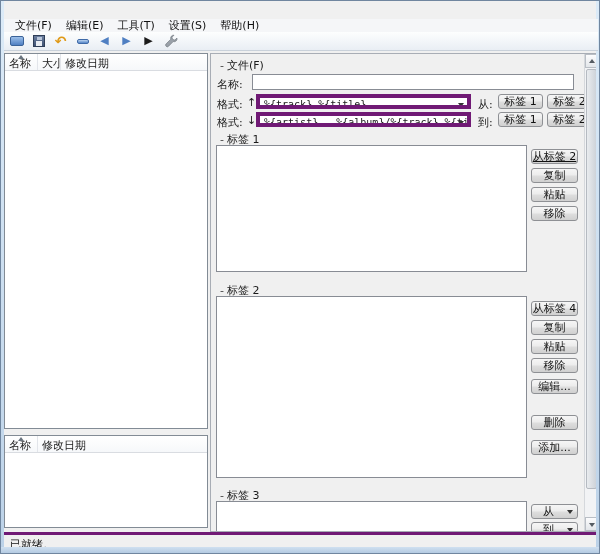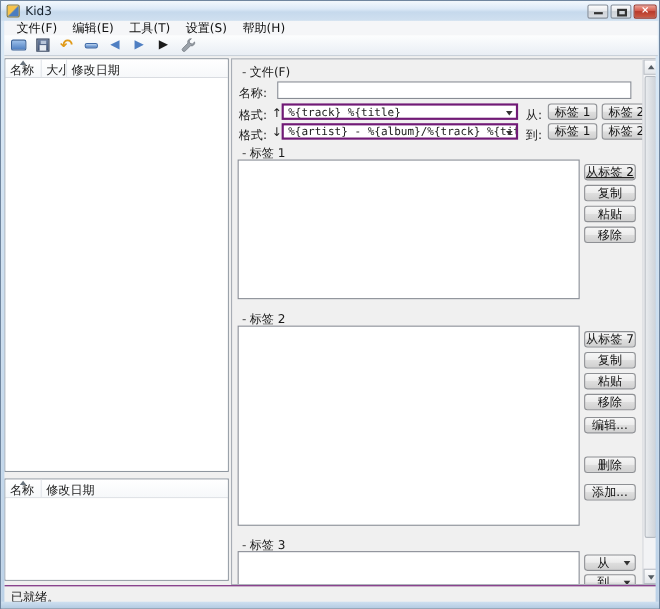--- a/index.html
+++ b/index.html
@@ -66,21 +66,21 @@
   .fl-body { position:absolute; left:0; right:0; top:17px; bottom:0; background:#fff; }
 
   
   .right-panel { position:absolute; left:209px; top:52px; width:388px; height:479px;
                  background:#f0f0f0; border:1px solid #a8adb5; overflow:hidden; }
   .sec-hdr { position:absolute; font-size:11px; color:#1a1a1a;text-align:center; }
   .sec-hdr .dash { display:inline-block; width:10px; color:#444; }
   .lbl { position:absolute; font-size:11px; color:#1a1a1a; }
   .txtinput { position:absolute; background:#fff; border:1px solid #888c94; height:16px;
               font-size:11px; padding:0 3px; font-family:"DejaVu Sans", sans-serif; }
-  .combo { position:absolute; background:#fff; border:2px solid #701a75; height:15px;
+  .combo { position:absolute; background:#fff; border:4px solid #701a75; height:15px;
            font-family:"DejaVu Sans Mono", monospace; font-size:10px; line-height:13px;
            padding:0 14px 0 4px; white-space:nowrap; overflow:hidden; }
   .combo .drop { position:absolute; right:3px; top:5px; width:0; height:0;
                  border-left:3px solid transparent; border-right:3px solid transparent;
                  border-top:4px solid #333; }
   .btn { position:absolute; height:15px; border:1px solid #8e9094; border-radius:3px;
          background:linear-gradient(#f6f6f6,#ececec 48%,#dedede 52%,#d0d0d0);
          font-size:11px; line-height:13px; text-align:center; color:#111; cursor:default;
          font-family:"DejaVu Sans", sans-serif; padding:0; }
   .whitebox { position:absolute; background:#fff; border:1px solid #888c94; }
@@ -99,44 +99,31 @@
                   border-left:3px solid transparent; border-right:3px solid transparent;
                   border-bottom:4px solid #555c63; }
   .sbtn .tri-dn { position:absolute; left:3px; top:5px; width:0; height:0;
                   border-left:3px solid transparent; border-right:3px solid transparent;
                   border-top:4px solid #555c63; }
   .sthumb { position:absolute; left:1px; top:15px; width:11px; height:420px; border-radius:2px;
             background:linear-gradient(90deg,#e9ecef,#ced3d9); border:1px solid #b5bac1; }
 
   
   .statusbar { position:absolute; left:3px; top:531px; width:594px; height:17px;
-               background:#f0f0f0; border-top:1px solid #701a75; font-size:11px;
+               background:#f0f0f0; border-top:3px solid #701a75; font-size:11px;
                padding:2px 0 0 6px; color:#111; }
 </style>
 </head>
 <body>
 
 <div class="window">
   <div class="frame-side frame-left"></div>
   <div class="frame-side frame-right"></div>
   <div class="frame-bottom"></div>
 
-  <div class="titlebar">
-    <div class="app-icon"></div>
-    <span class="title-text">Kid3</span>
-    <div class="win-controls">
-      <div class="wbtn">
-          <span class="glyph-min"></span>
-        </div>
-      <div class="wbtn">
-          <span class="glyph-max"></span>
-        </div>
-      <div class="wbtn close"><span>×</span></div>
-    </div>
-  </div>
 
   <div class="menubar">
     <span class="menu-item">文件(F)</span>
     <span class="menu-item">编辑(E)</span>
     <span class="menu-item">工具(T)</span>
     <span class="menu-item">设置(S)</span>
     <span class="menu-item">帮助(H)</span>
   </div>
 
   <div class="toolbar">
@@ -221,21 +208,21 @@
     <div class="whitebox" style="left:5px; top:91px; width:311px; height:127px;"></div>
     <button class="btn" style="left:320px; top:95px; width:47px;text-decoration:underline;">从标签 2</button>
     <button class="btn" style="left:320px; top:114px; width:47px;">复制</button>
     <button class="btn" style="left:320px; top:133px; width:47px;">粘贴</button>
     <button class="btn" style="left:320px; top:152px; width:47px;">移除</button>
 
     <div class="sec-hdr" style="left:6px; top:229px;">
       <span class="dash">-</span><span>标签 2</span>
     </div>
     <div class="whitebox" style="left:5px; top:242px; width:311px; height:182px;"></div>
-    <button class="btn" style="left:320px; top:247px; width:47px;">从标签 7</button>
+    <button class="btn" style="left:320px; top:247px; width:47px;">从标签 4</button>
     <button class="btn" style="left:320px; top:266px; width:47px;">复制</button>
     <button class="btn" style="left:320px; top:285px; width:47px;">粘贴</button>
     <button class="btn" style="left:320px; top:304px; width:47px;">移除</button>
     <button class="btn" style="left:320px; top:325px; width:47px;">编辑...</button>
     <button class="btn" style="left:320px; top:343px; width:47px;margin-top:43px;">添加...</button>
     <button class="btn" style="left:320px; top:361px; width:47px;">删除</button>
 
     <div class="sec-hdr" style="left:6px; top:434px;">
       <span class="dash">-</span><span>标签 3</span>
     </div>

